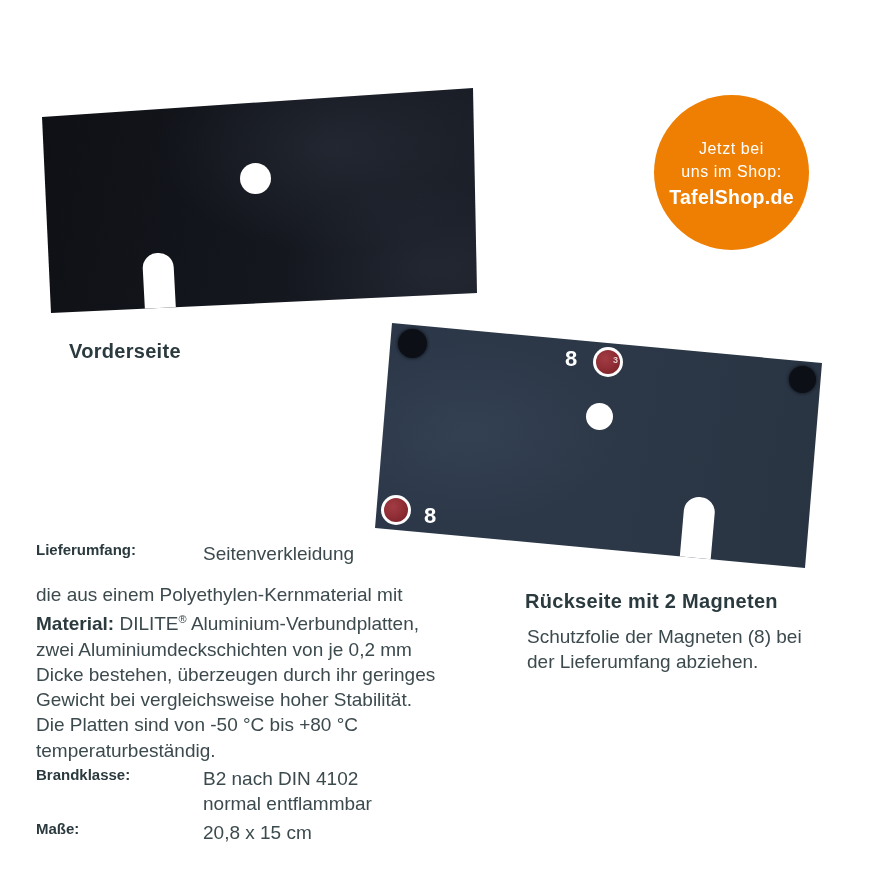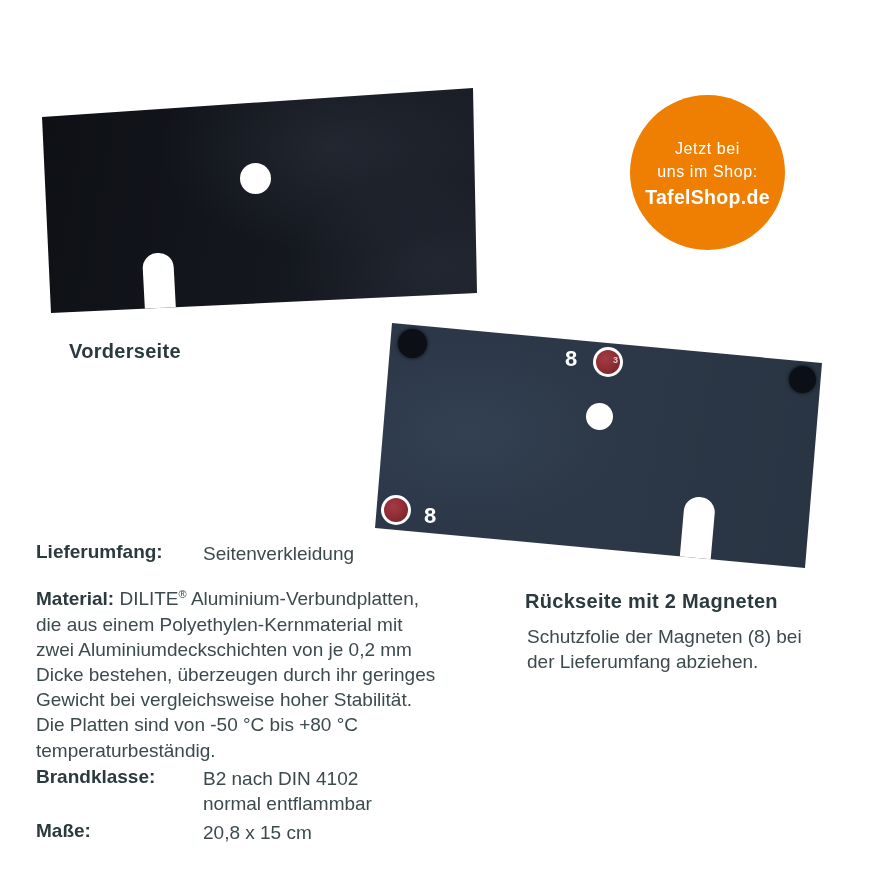--- a/index.html
+++ b/index.html
@@ -41,21 +41,21 @@
     transform:rotate(-3deg);
   }
   .front-label{
     position:absolute;left:69px;top:340px;
     font-size:20px;font-weight:bold;color:var(--label-text);
     letter-spacing:0.3px;
   }
 
   
   .badge{
-    position:absolute;left:630px;top:95px;width:155px;height:155px;
+    position:absolute;left:654px;top:95px;width:155px;height:155px;
     border-radius:50%;background:var(--badge-orange);
     display:flex;flex-direction:column;align-items:center;justify-content:center;
     text-align:center;color:#fff;cursor:pointer;
   }
   .badge-line{font-size:16px;line-height:23px;letter-spacing:0.6px;}
   .badge-shop{font-size:19.5px;font-weight:bold;margin-top:3px;letter-spacing:0.3px;}
 
   
   .back-panel{
     position:absolute;left:368px;top:318px;width:458px;height:255px;
@@ -105,21 +105,21 @@
     font-size:20px;font-weight:bold;color:var(--label-text);letter-spacing:0.3px;
   }
   .back-note{
     position:absolute;left:527px;top:624px;
     font-size:19px;line-height:25px;color:var(--body-text);
   }
 
   
   .spec-label{
     position:absolute;left:36px;
-    font-size:19px;font-weight:bold;color:var(--label-text);
+    font-size:15px;font-weight:bold;color:var(--label-text);
   }
   .spec-value{
     position:absolute;left:175px;
     font-size:19px;color:var(--body-text);line-height:25px;margin-left:28px;
   }
   .lieferumfang-label{top:541px;}
   .lieferumfang-value{top:541px;}
   .material-block{
     position:absolute;left:36px;top:582px;width:420px;
     font-size:19px;line-height:25.2px;color:var(--body-text);
@@ -169,22 +169,22 @@
   <div class="back-title">Rückseite mit 2 Magneten</div>
   <div class="back-note">
     <div>Schutzfolie der Magneten (8) bei</div>
     <div>der Lieferumfang abziehen.</div>
   </div>
 
   <div class="spec-label lieferumfang-label">Lieferumfang:</div>
   <div class="spec-value lieferumfang-value">Seitenverkleidung</div>
 
   <div class="material-block">
+    <div>die aus einem Polyethylen-Kernmaterial mit</div>
     <div><b>Material:</b><span> DILITE</span><sup>®</sup><span> Aluminium-Verbundplatten,</span></div>
-    <div>die aus einem Polyethylen-Kernmaterial mit</div>
     <div>zwei Aluminiumdeckschichten von je 0,2 mm</div>
     <div>Dicke bestehen, überzeugen durch ihr geringes</div>
     <div>Gewicht bei vergleichsweise hoher Stabilität.</div>
     <div>Die Platten sind von -50 °C bis +80 °C</div>
     <div>temperaturbeständig.</div>
   </div>
 
   <div class="spec-label brandklasse-label">Brandklasse:</div>
   <div class="spec-value brandklasse-value">
     <div>B2 nach DIN 4102</div>

